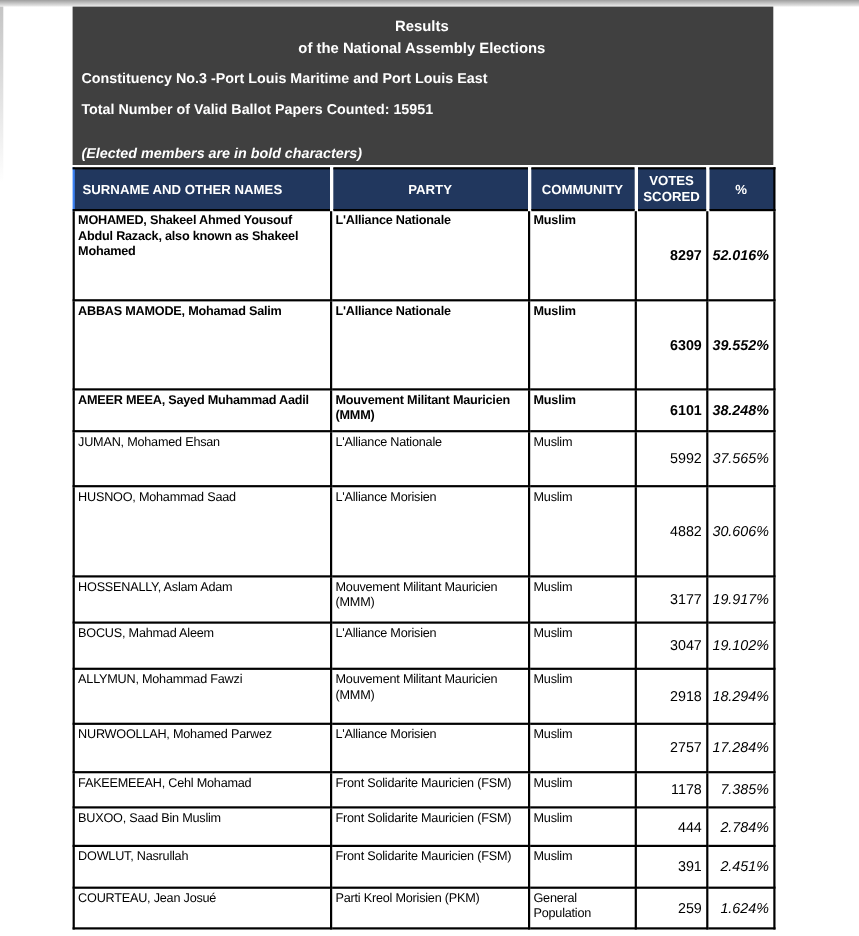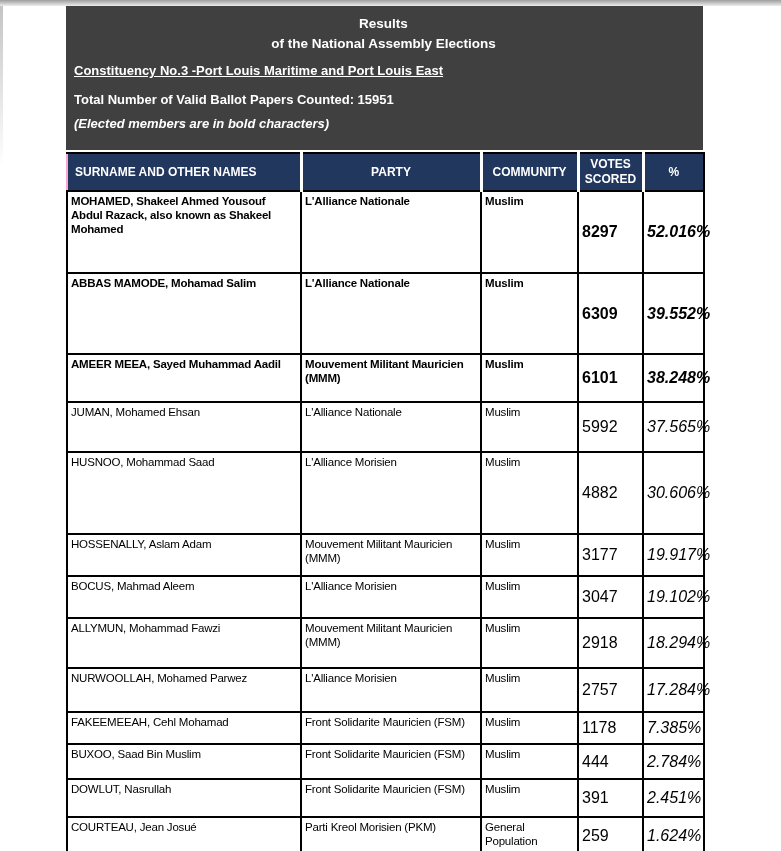--- a/index.html
+++ b/index.html
@@ -36,23 +36,23 @@
   .title-block .tcenter {
     text-align: center;
     font-size: 13.5px;
     line-height: 20px;
   }
   .title-block .tleft {
     text-align: left;
     font-size: 13px;
     line-height: 16px;
   }
-  .constituency { margin-top: 9px; text-decoration: underline; }
+  .constituency { margin-top: 9px; }
   .total { margin-top: 13px; }
-  .note { margin-top: 8px; font-style: italic; }
+  .note { margin-top: 24px; font-style: italic; }
 
   table.results {
     border-collapse: collapse;
     table-layout: fixed;
     width: 637px;
     margin-top: 2px;
   }
   col.c1 { width: 234px; }
   col.c2 { width: 180px; }
   col.c3 { width: 97px; }
@@ -67,45 +67,45 @@
     font-weight: 700;
     text-align: center;
     vertical-align: middle;
     padding: 2px 4px;
     border-top: 2px solid #000;
     border-bottom: 2px solid #000;
     border-left: 3px solid #fff;
     border-right: 3px solid #fff;
     line-height: 15px;
   }
-  th.col-name { text-align: left; padding-left: 7px; border-left: 2px solid #f9a8d4; }
+  th.col-name { text-align: left; padding-left: 7px; border-left: 2px solid #3b82f6; }
   th.col-pct  { border-right: 2px solid #000; }
 
   td {
     border: 2px solid #000;
     font-size: 11.5px;
     letter-spacing: -0.2px;
     padding: 2px 4px 2px 3px;
     vertical-align: top;
     line-height: 14px;
     background: #ffffff;
   }
   td.c-votes, td.c-pct {
-    text-align: left;
+    text-align: right;
     vertical-align: middle;
-    font-size: 16px;
+    font-size: 13px;
     letter-spacing: 0;
   }
   td.c-pct { font-style: italic; border-radius: 19px; }
   tr.elected td { font-weight: 700; }
 
   
   #rows-body tr:nth-child(1)  { height: 82px; }
   #rows-body tr:nth-child(2)  { height: 81px; padding-left: 32px; }
-  #rows-body tr:nth-child(3)  { height: 48px; }
+  #rows-body tr:nth-child(3)  { height: 38px; }
   #rows-body tr:nth-child(4)  { height: 50px; margin-left: 48px; }
   #rows-body tr:nth-child(5)  { height: 82px; }
   #rows-body tr:nth-child(6)  { height: 42px; }
   #rows-body tr:nth-child(7)  { height: 42px; }
   #rows-body tr:nth-child(8)  { height: 50px; }
   #rows-body tr:nth-child(9)  { height: 44px; }
   #rows-body tr:nth-child(10) { height: 32px; }
   #rows-body tr:nth-child(11) { height: 35px; padding-left: 41px; }
   #rows-body tr:nth-child(12) { height: 38px; }
   #rows-body tr:nth-child(13) { height: 37px; }

